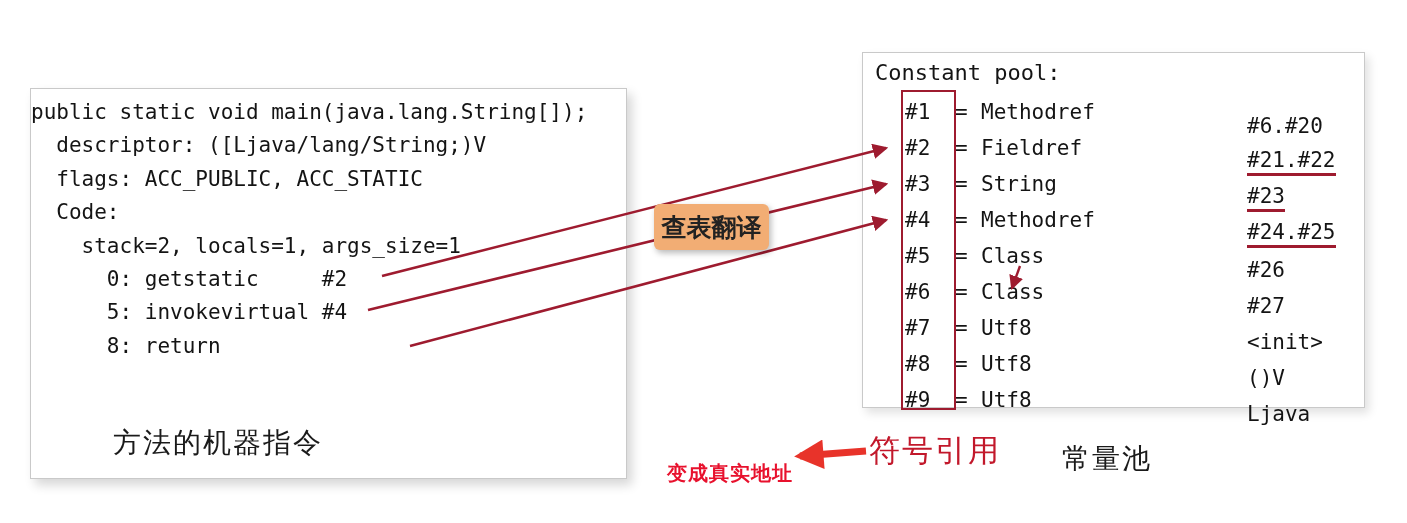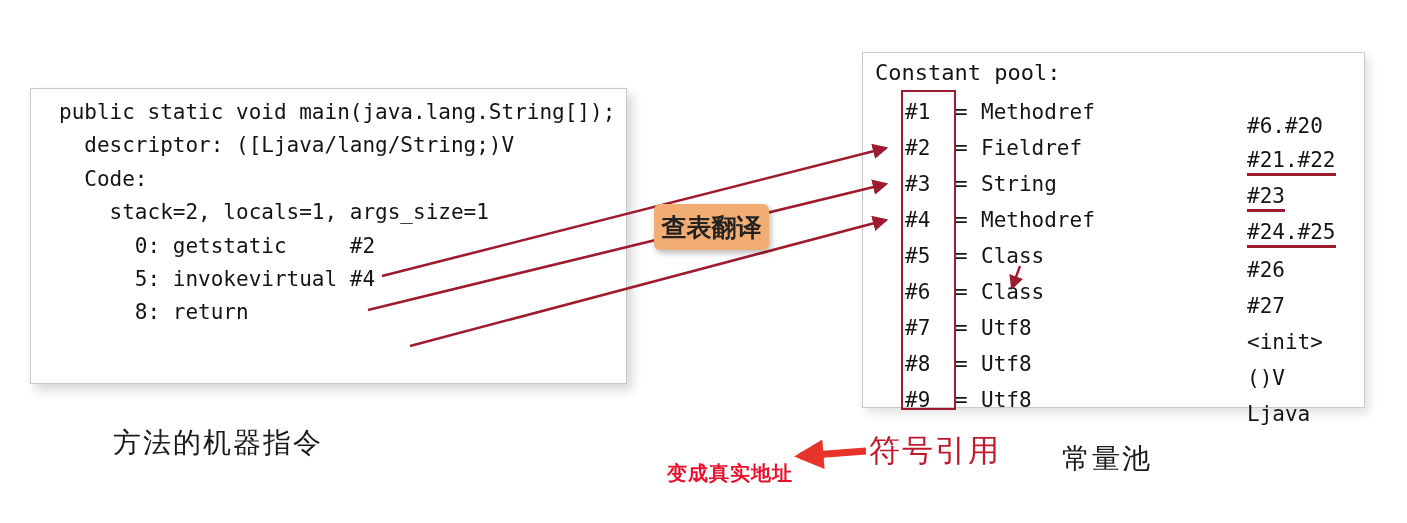--- a/index.html
+++ b/index.html
@@ -4,24 +4,24 @@
 <style>
   html,body { margin:0; padding:0; background:#ffffff; }
   .canvas {
     position:relative; width:1407px; height:523px;
     background:#ffffff; overflow:hidden;
     font-family:"DejaVu Sans", "Liberation Sans", sans-serif;
   }
 
   
   .code-box {
-    position:absolute; left:30px; top:88px; width:597px; height:296px;
+    position:absolute; left:30px; top:88px; width:597px; height:391px;
     background:#ffffff; border:1px solid #c9c9c9; box-sizing:border-box;
     box-shadow:5px 6px 10px rgba(0,0,0,0.16);
-    padding:7px 0 0 28px;
+    padding:7px 0 0 0;
   }
   .code-line {
     font-family:"DejaVu Sans Mono","Liberation Mono",monospace;
     font-size:21px; line-height:33.4px; color:#141414;
     white-space:pre;
   }
 
   
   .pool-box {
     position:absolute; left:862px; top:52px; width:503px; height:356px;
@@ -85,20 +85,21 @@
   }
 </style>
 </head>
 <body>
 
 <div class="canvas">
 
   <div class="code-box">
     <div class="code-line">public static void main(java.lang.String[]);</div>
     <div class="code-line">  descriptor: ([Ljava/lang/String;)V</div>
+    <div class="code-line">  flags: ACC_PUBLIC, ACC_STATIC</div>
     <div class="code-line">  Code:</div>
     <div class="code-line">    stack=2, locals=1, args_size=1</div>
     <div class="code-line">      0: getstatic     #2</div>
     <div class="code-line">      5: invokevirtual #4</div>
     <div class="code-line">      8: return</div>
   </div>
 
   <div class="pool-box">
     <div class="pool-title">Constant pool:</div>
 

